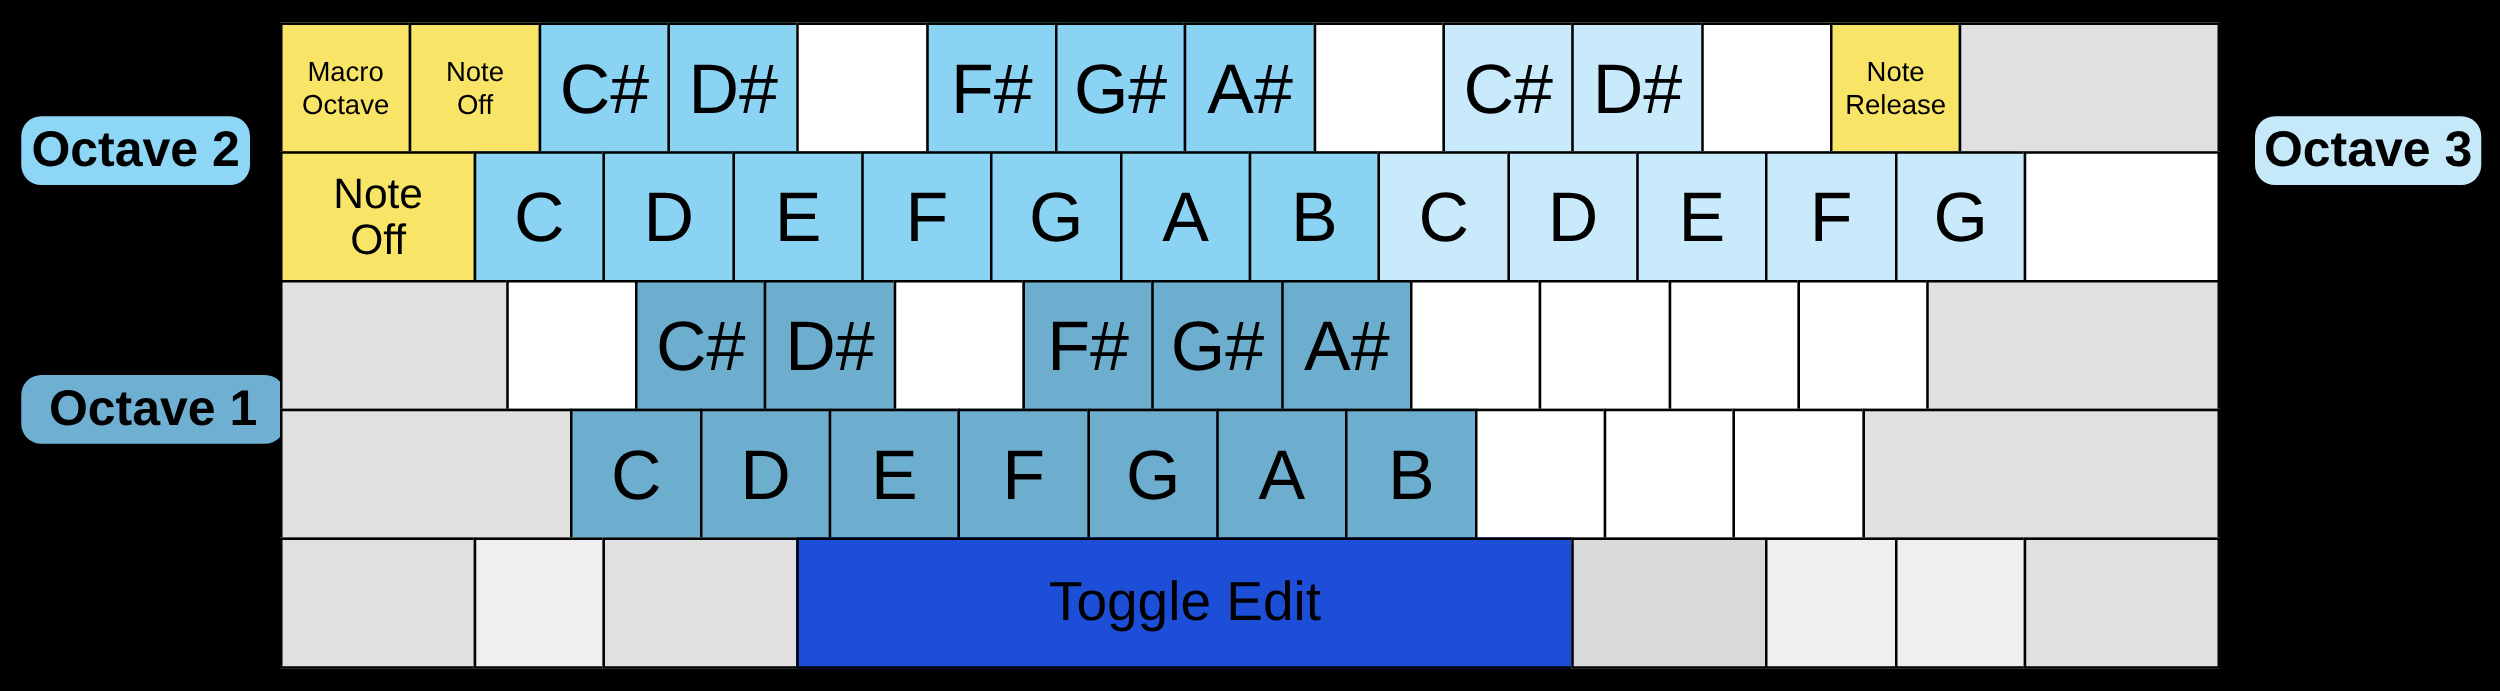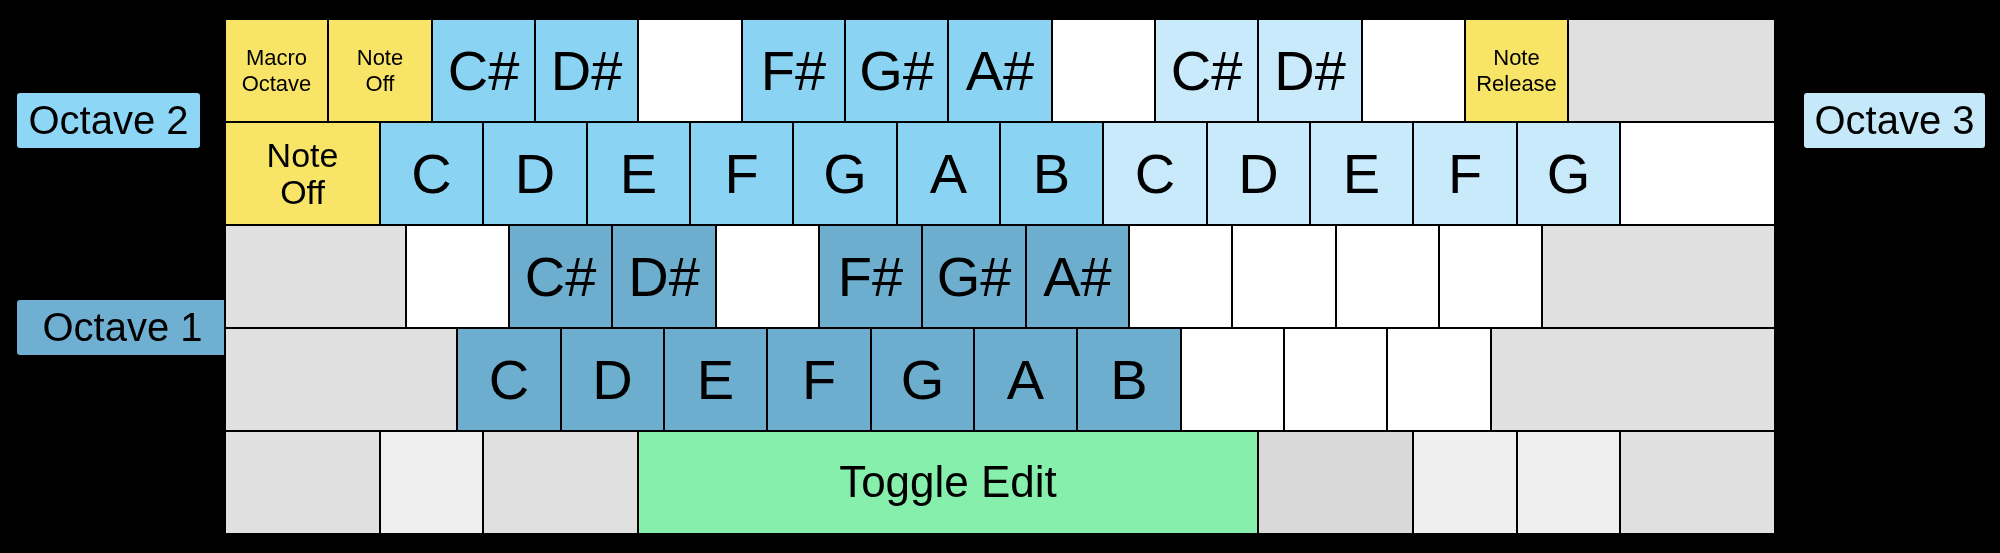--- a/index.html
+++ b/index.html
@@ -32,24 +32,25 @@
   .s-sm { font-size: 22px; line-height: 1.15; }
   .s-md { font-size: 34px; line-height: 1.08; }
   .s-lg { font-size: 56px; }
   .s-xl { font-size: 44px; }
   .pill {
     position: absolute;
     box-sizing: border-box;
     display: flex;
     align-items: center;
     justify-content: center;
-    border-radius: 3px;
+    border-radius: 16px;
     color: #000000;
     font-size: 40px;
     white-space: nowrap;
+    font-weight: bold;
   }
   #pill-octave2 { left: 17px;   top: 93px;  width: 183px; height: 55px; }
   #pill-octave1 { left: 17px;   top: 300px; width: 211px; height: 55px; }
   #pill-octave3 { left: 1804px; top: 93px;  width: 181px; height: 55px; }
 </style>
 </head>
 <body>
 
 <div class="canvas" style="background: rgb(0, 0, 0);">
   <div class="pill" id="pill-octave2" style="background: rgb(141, 214, 246);">Octave 2</div>
@@ -109,19 +110,19 @@
       <div class="key s-lg" style="left: 870px; top: 327px; width: 105px; height: 105px; background: rgb(109, 174, 207); border-color: rgb(0, 0, 0);">G</div>
       <div class="key s-lg" style="left: 973px; top: 327px; width: 105px; height: 105px; background: rgb(109, 174, 207); border-color: rgb(0, 0, 0);">A</div>
       <div class="key s-lg" style="left: 1076px; top: 327px; width: 106px; height: 105px; background: rgb(109, 174, 207); border-color: rgb(0, 0, 0);">B</div>
       <div class="key" style="left: 1180px; top: 327px; width: 105px; height: 105px; background: rgb(255, 255, 255); border-color: rgb(0, 0, 0);"></div>
       <div class="key" style="left: 1283px; top: 327px; width: 105px; height: 105px; background: rgb(255, 255, 255); border-color: rgb(0, 0, 0);"></div>
       <div class="key" style="left: 1386px; top: 327px; width: 106px; height: 105px; background: rgb(255, 255, 255); border-color: rgb(0, 0, 0);"></div>
       <div class="key" style="left: 1490px; top: 327px; width: 286px; height: 105px; background: rgb(224, 224, 224); border-color: rgb(0, 0, 0);"></div>
       <div class="key" style="left: 224px; top: 430px; width: 157px; height: 105px; background: rgb(224, 224, 224); border-color: rgb(0, 0, 0);"></div>
       <div class="key" style="left: 379px; top: 430px; width: 105px; height: 105px; background: rgb(239, 239, 239); border-color: rgb(0, 0, 0);"></div>
       <div class="key" style="left: 482px; top: 430px; width: 157px; height: 105px; background: rgb(224, 224, 224); border-color: rgb(0, 0, 0);"></div>
-      <div class="key s-xl" style="left: 637px; top: 430px; width: 622px; height: 105px; background: #86efac; border-color: rgb(0, 0, 0);">Toggle Edit</div>
+      <div class="key s-xl" style="left: 637px; top: 430px; width: 622px; height: 105px; background: #1d4ed8; border-color: rgb(0, 0, 0);">Toggle Edit</div>
       <div class="key" style="left: 1257px; top: 430px; width: 157px; height: 105px; background: rgb(217, 217, 217); border-color: rgb(0, 0, 0);"></div>
       <div class="key" style="left: 1412px; top: 430px; width: 106px; height: 105px; background: rgb(239, 239, 239); border-color: rgb(0, 0, 0);"></div>
       <div class="key" style="left: 1516px; top: 430px; width: 105px; height: 105px; background: rgb(239, 239, 239); border-color: rgb(0, 0, 0);"></div>
       <div class="key" style="left: 1619px; top: 430px; width: 157px; height: 105px; background: rgb(224, 224, 224); border-color: rgb(0, 0, 0);"></div>
     </div>
 </div>
 
 </body></html>

